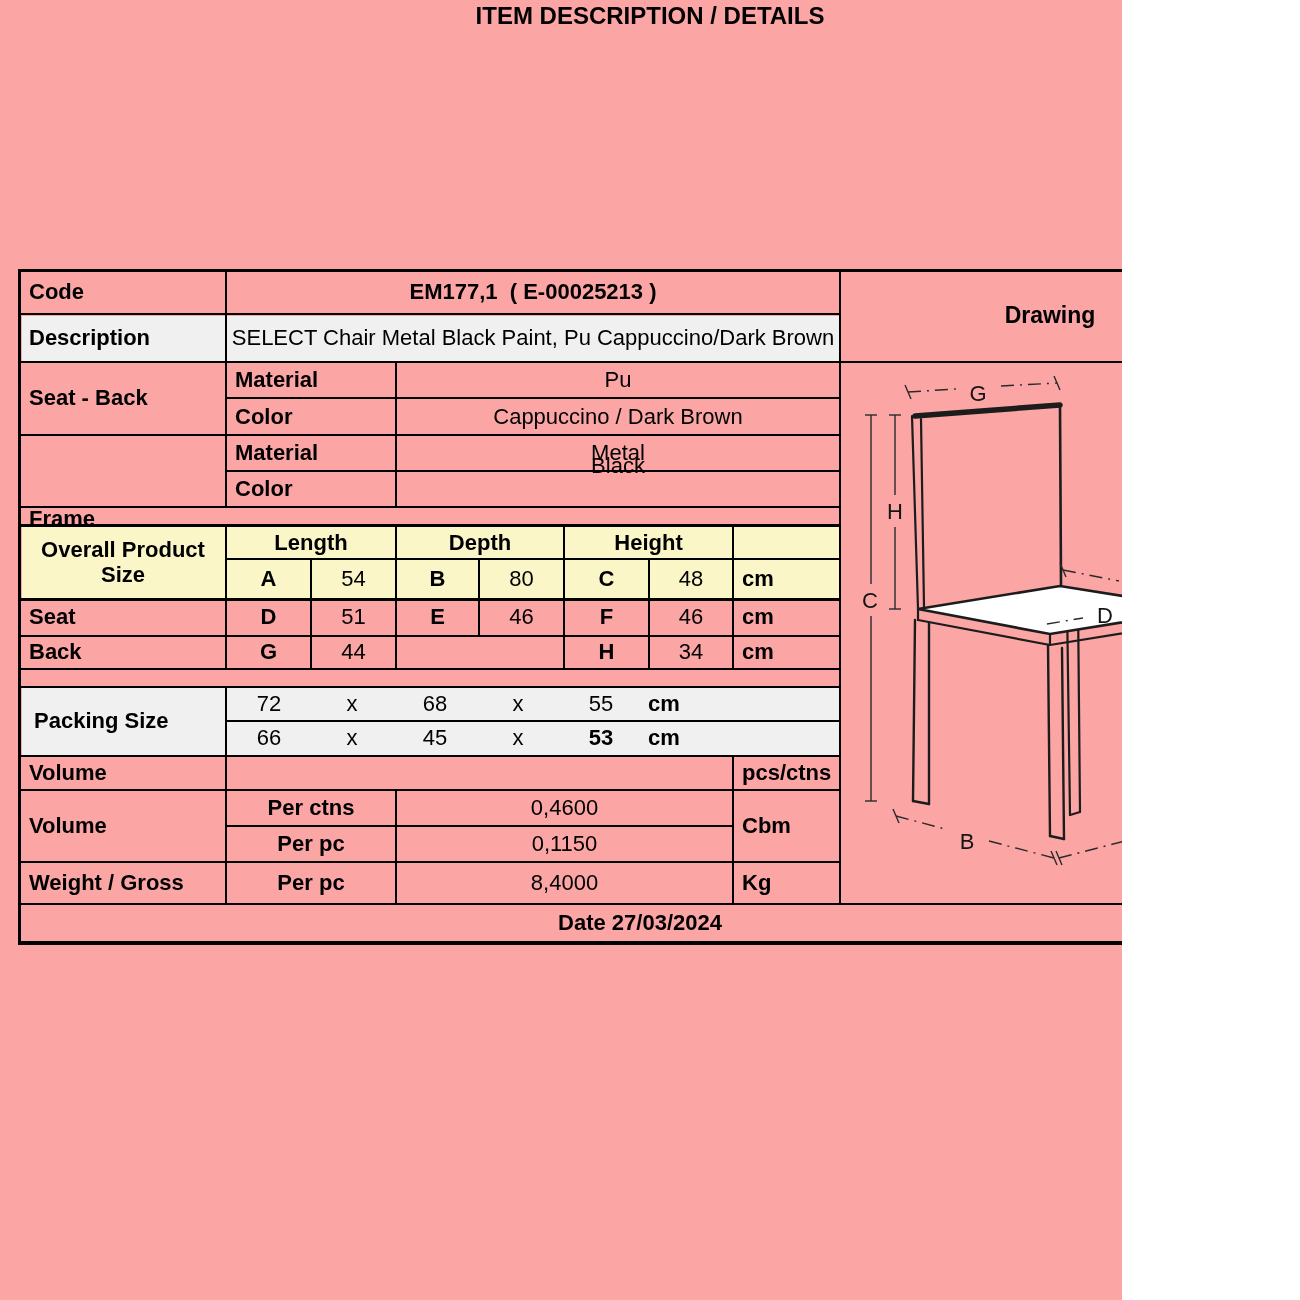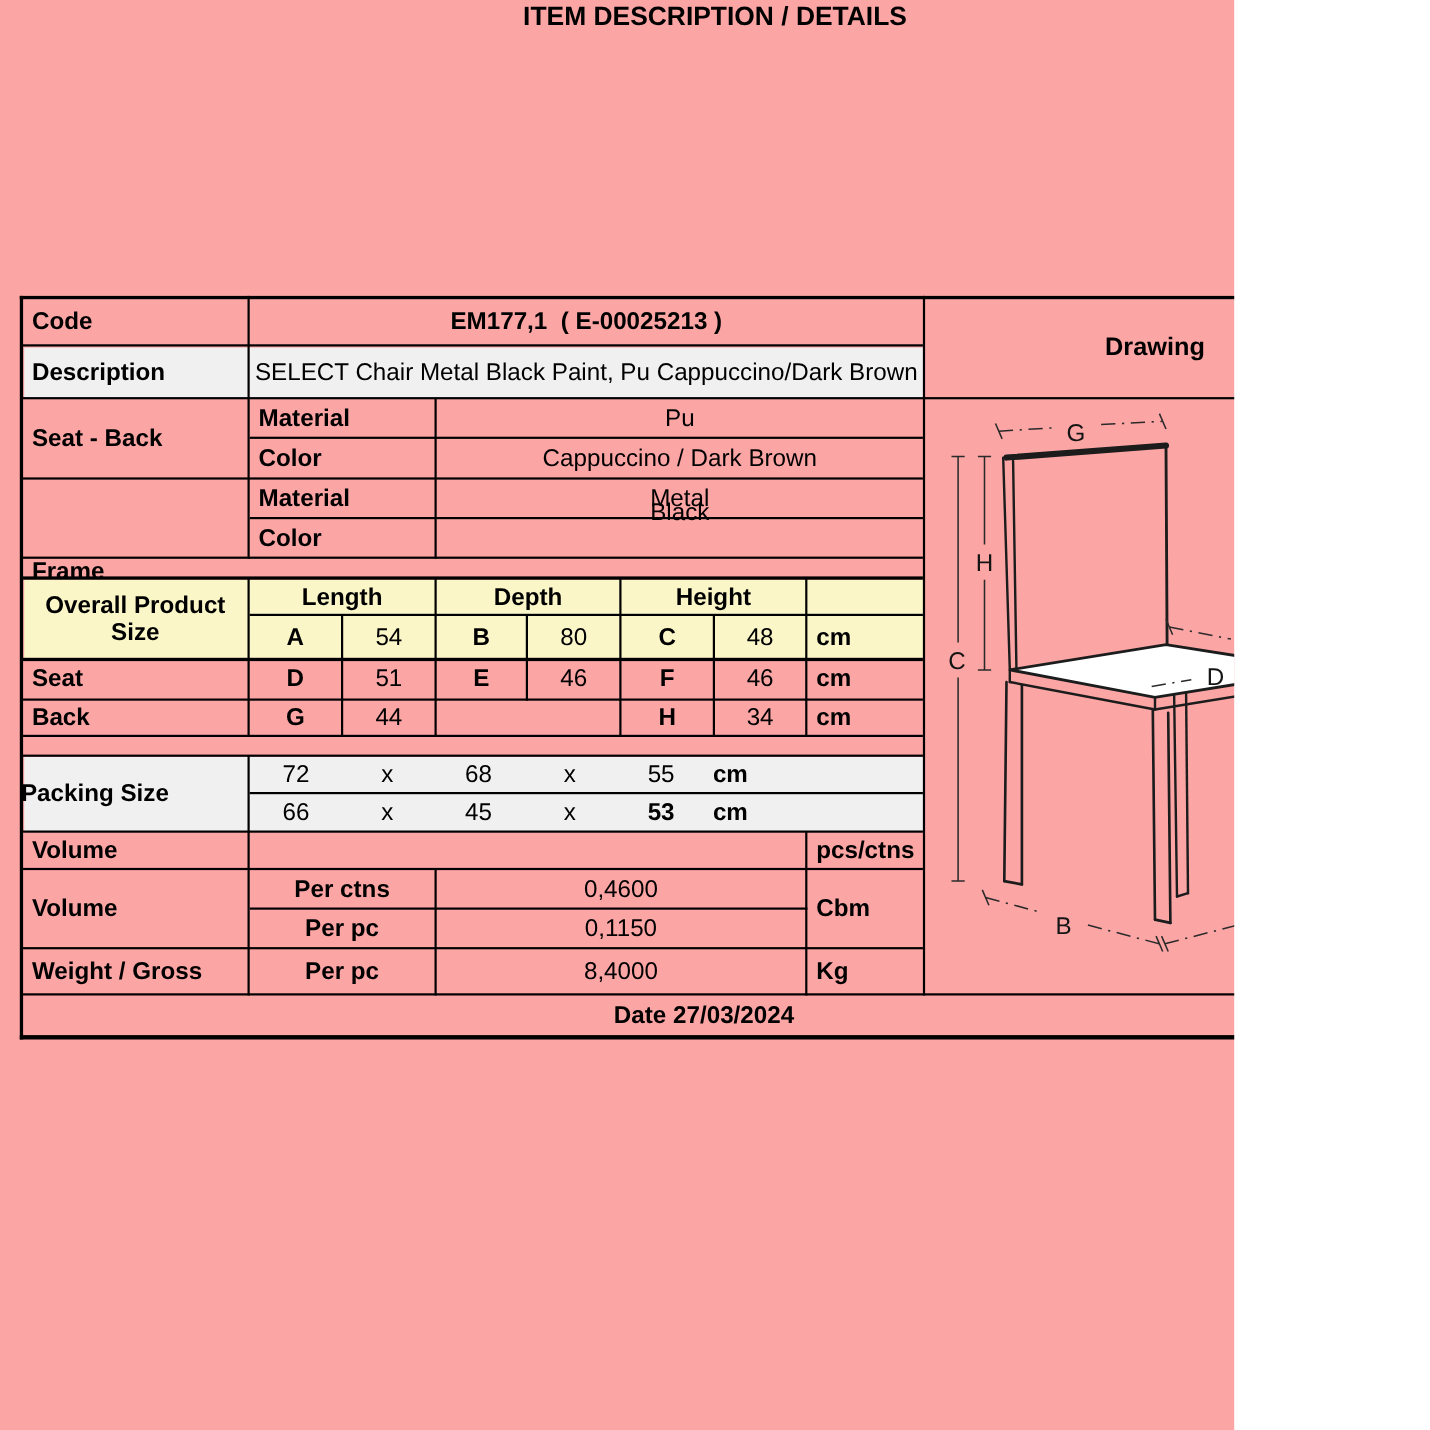--- a/index.html
+++ b/index.html
@@ -103,21 +103,21 @@
   <div class="cell c" style="left:650px;top:600px;width:82px;height:35px;">46</div>
   <div class="cell l b" style="left:736px;top:600px;width:103px;height:35px;">cm</div>
 
   <div class="cell l b" style="left:23px;top:637px;width:198px;height:31px;">Back</div>
   <div class="cell c b" style="left:227px;top:637px;width:83px;height:31px;">G</div>
   <div class="cell c" style="left:312px;top:637px;width:83px;height:31px;">44</div>
   <div class="cell c b" style="left:565px;top:637px;width:83px;height:31px;">H</div>
   <div class="cell c" style="left:650px;top:637px;width:82px;height:31px;">34</div>
   <div class="cell l b" style="left:736px;top:637px;width:103px;height:31px;">cm</div>
 
-  <div class="cell l b" style="left:13px;top:687px;width:198px;height:68px;">Packing Size</div>
+  <div class="cell l b" style="left:28px;top:687px;width:198px;height:68px;">Packing Size</div>
   <div class="cell c" style="left:229px;top:688px;width:80px;height:32px;">72</div>
   <div class="cell c" style="left:312px;top:688px;width:80px;height:32px;">x</div>
   <div class="cell c" style="left:395px;top:688px;width:80px;height:32px;">68</div>
   <div class="cell c" style="left:478px;top:688px;width:80px;height:32px;">x</div>
   <div class="cell c" style="left:561px;top:688px;width:80px;height:32px;">55</div>
   <div class="cell c b" style="left:624px;top:688px;width:80px;height:32px;">cm</div>
   <div class="cell c" style="left:229px;top:722px;width:80px;height:32px;">66</div>
   <div class="cell c" style="left:312px;top:722px;width:80px;height:32px;">x</div>
   <div class="cell c" style="left:395px;top:722px;width:80px;height:32px;">45</div>
   <div class="cell c" style="left:478px;top:722px;width:80px;height:32px;">x</div>

